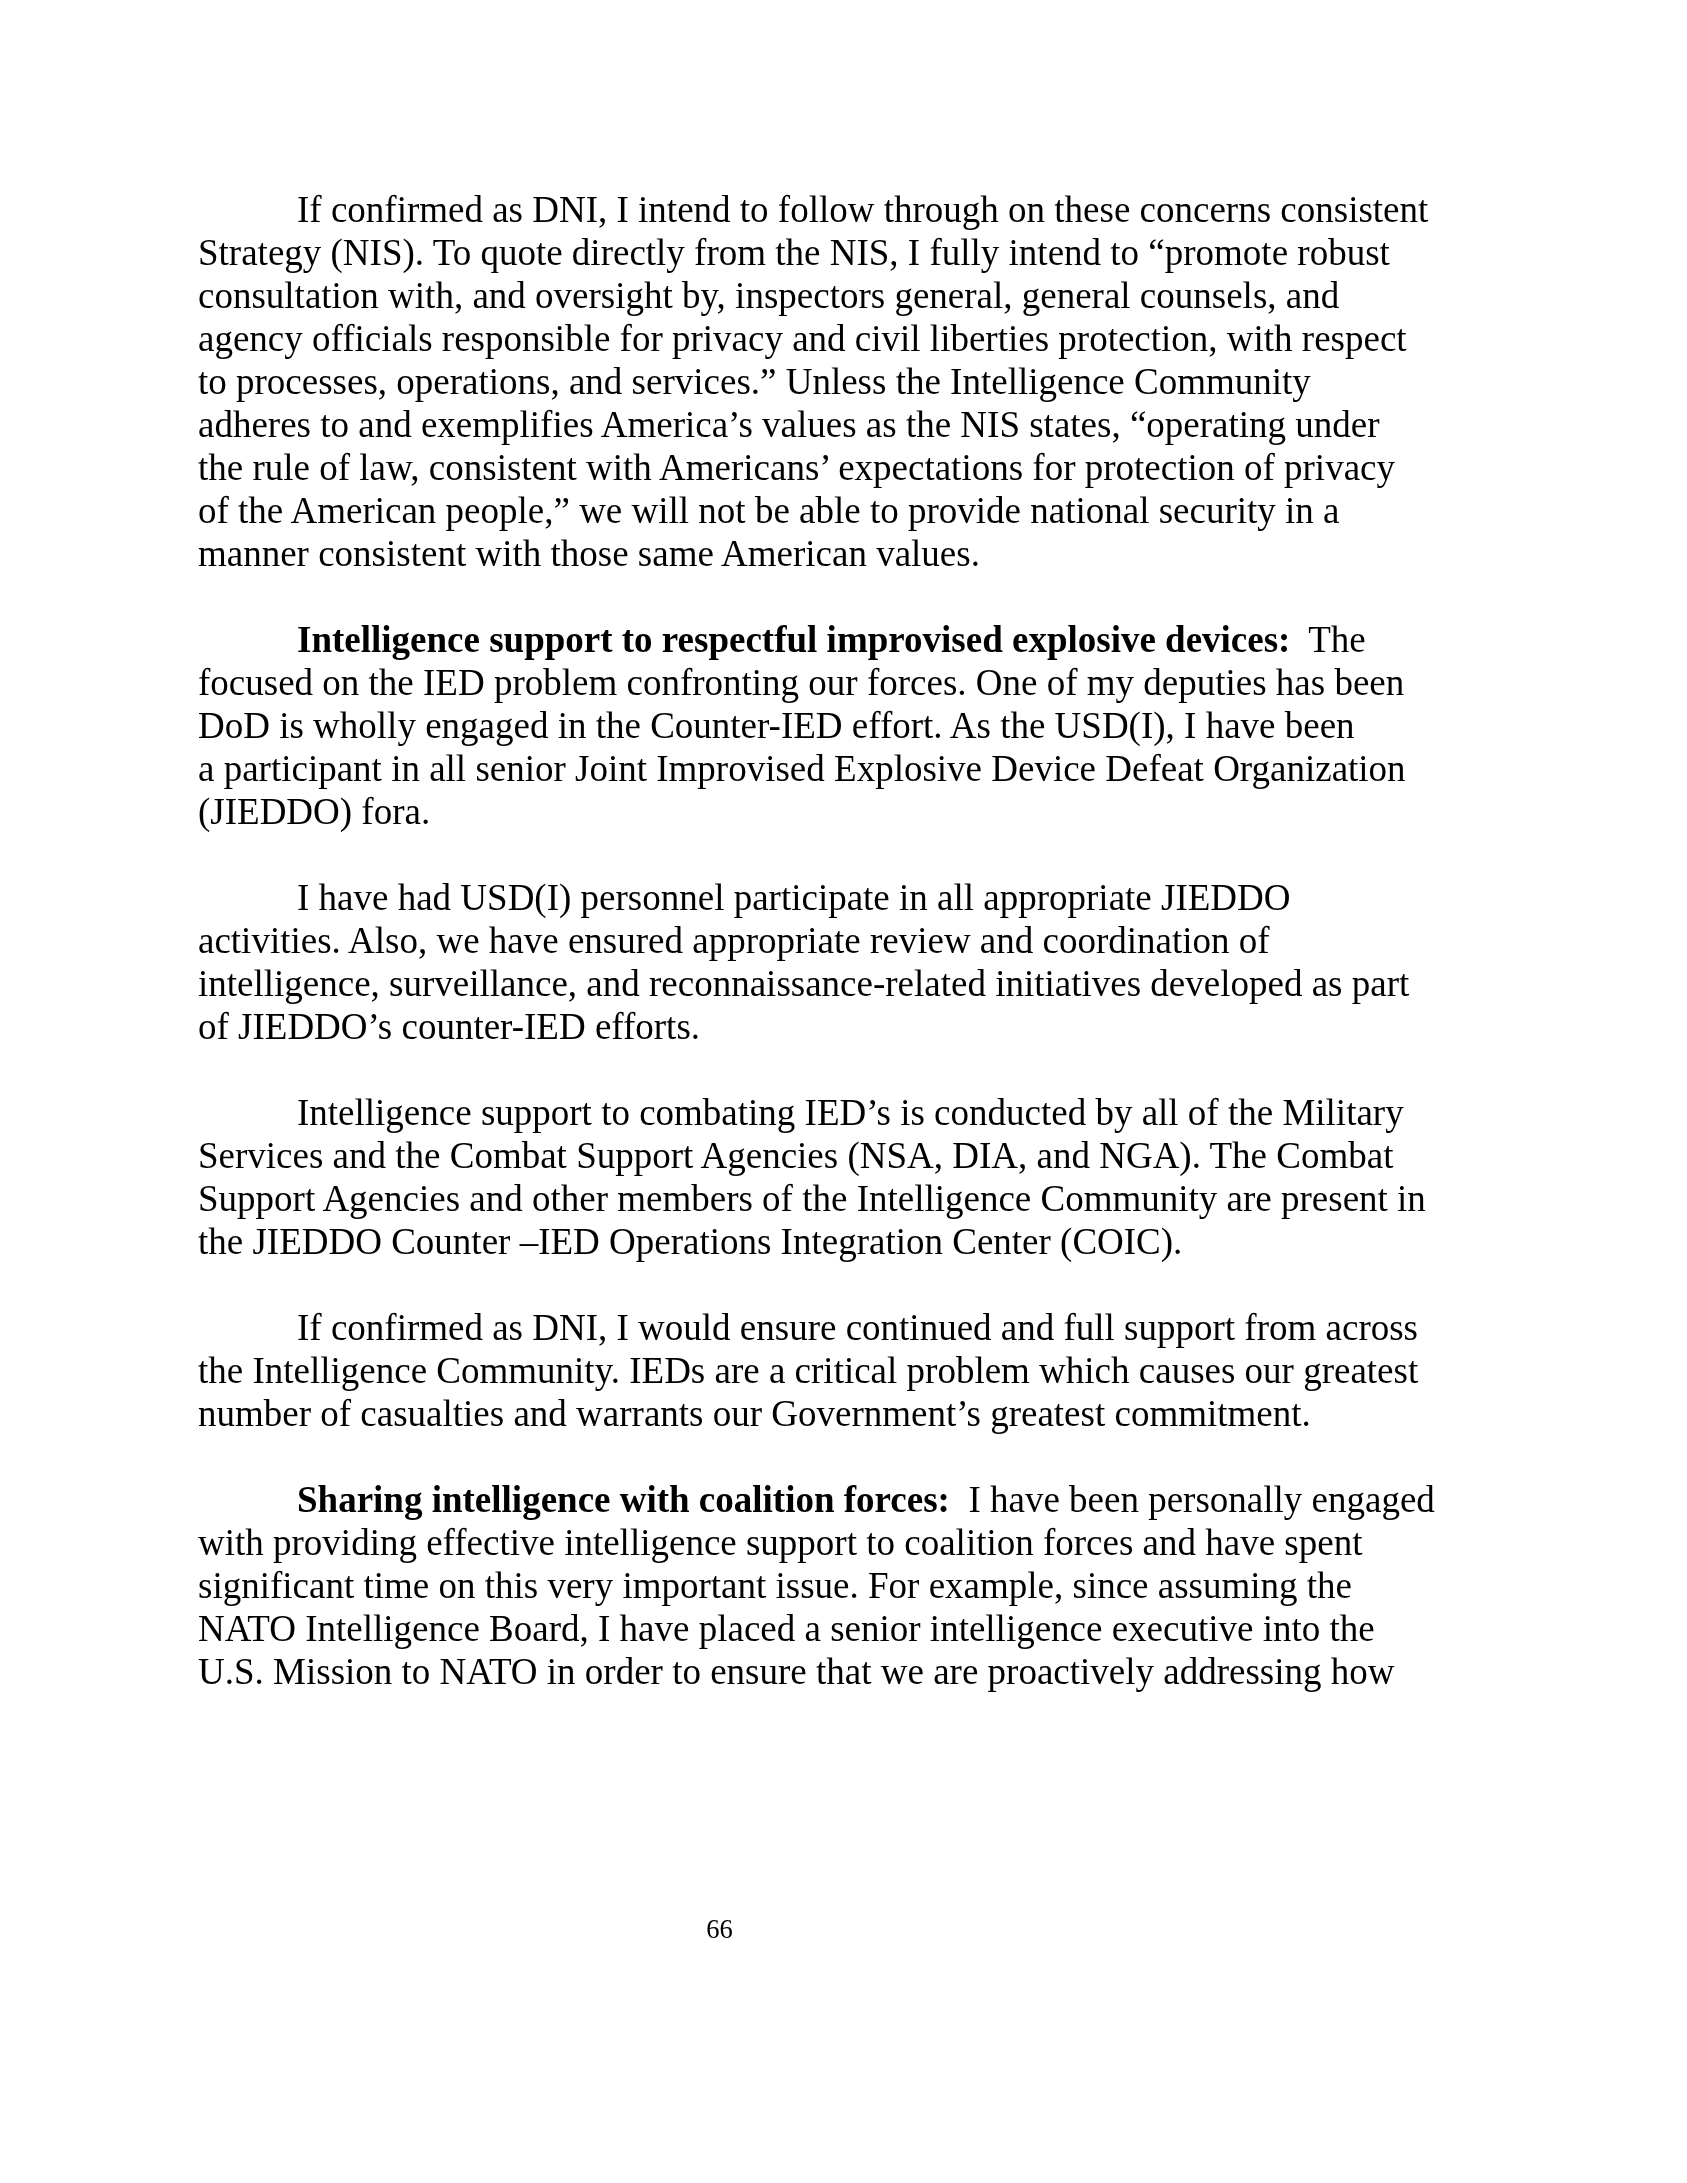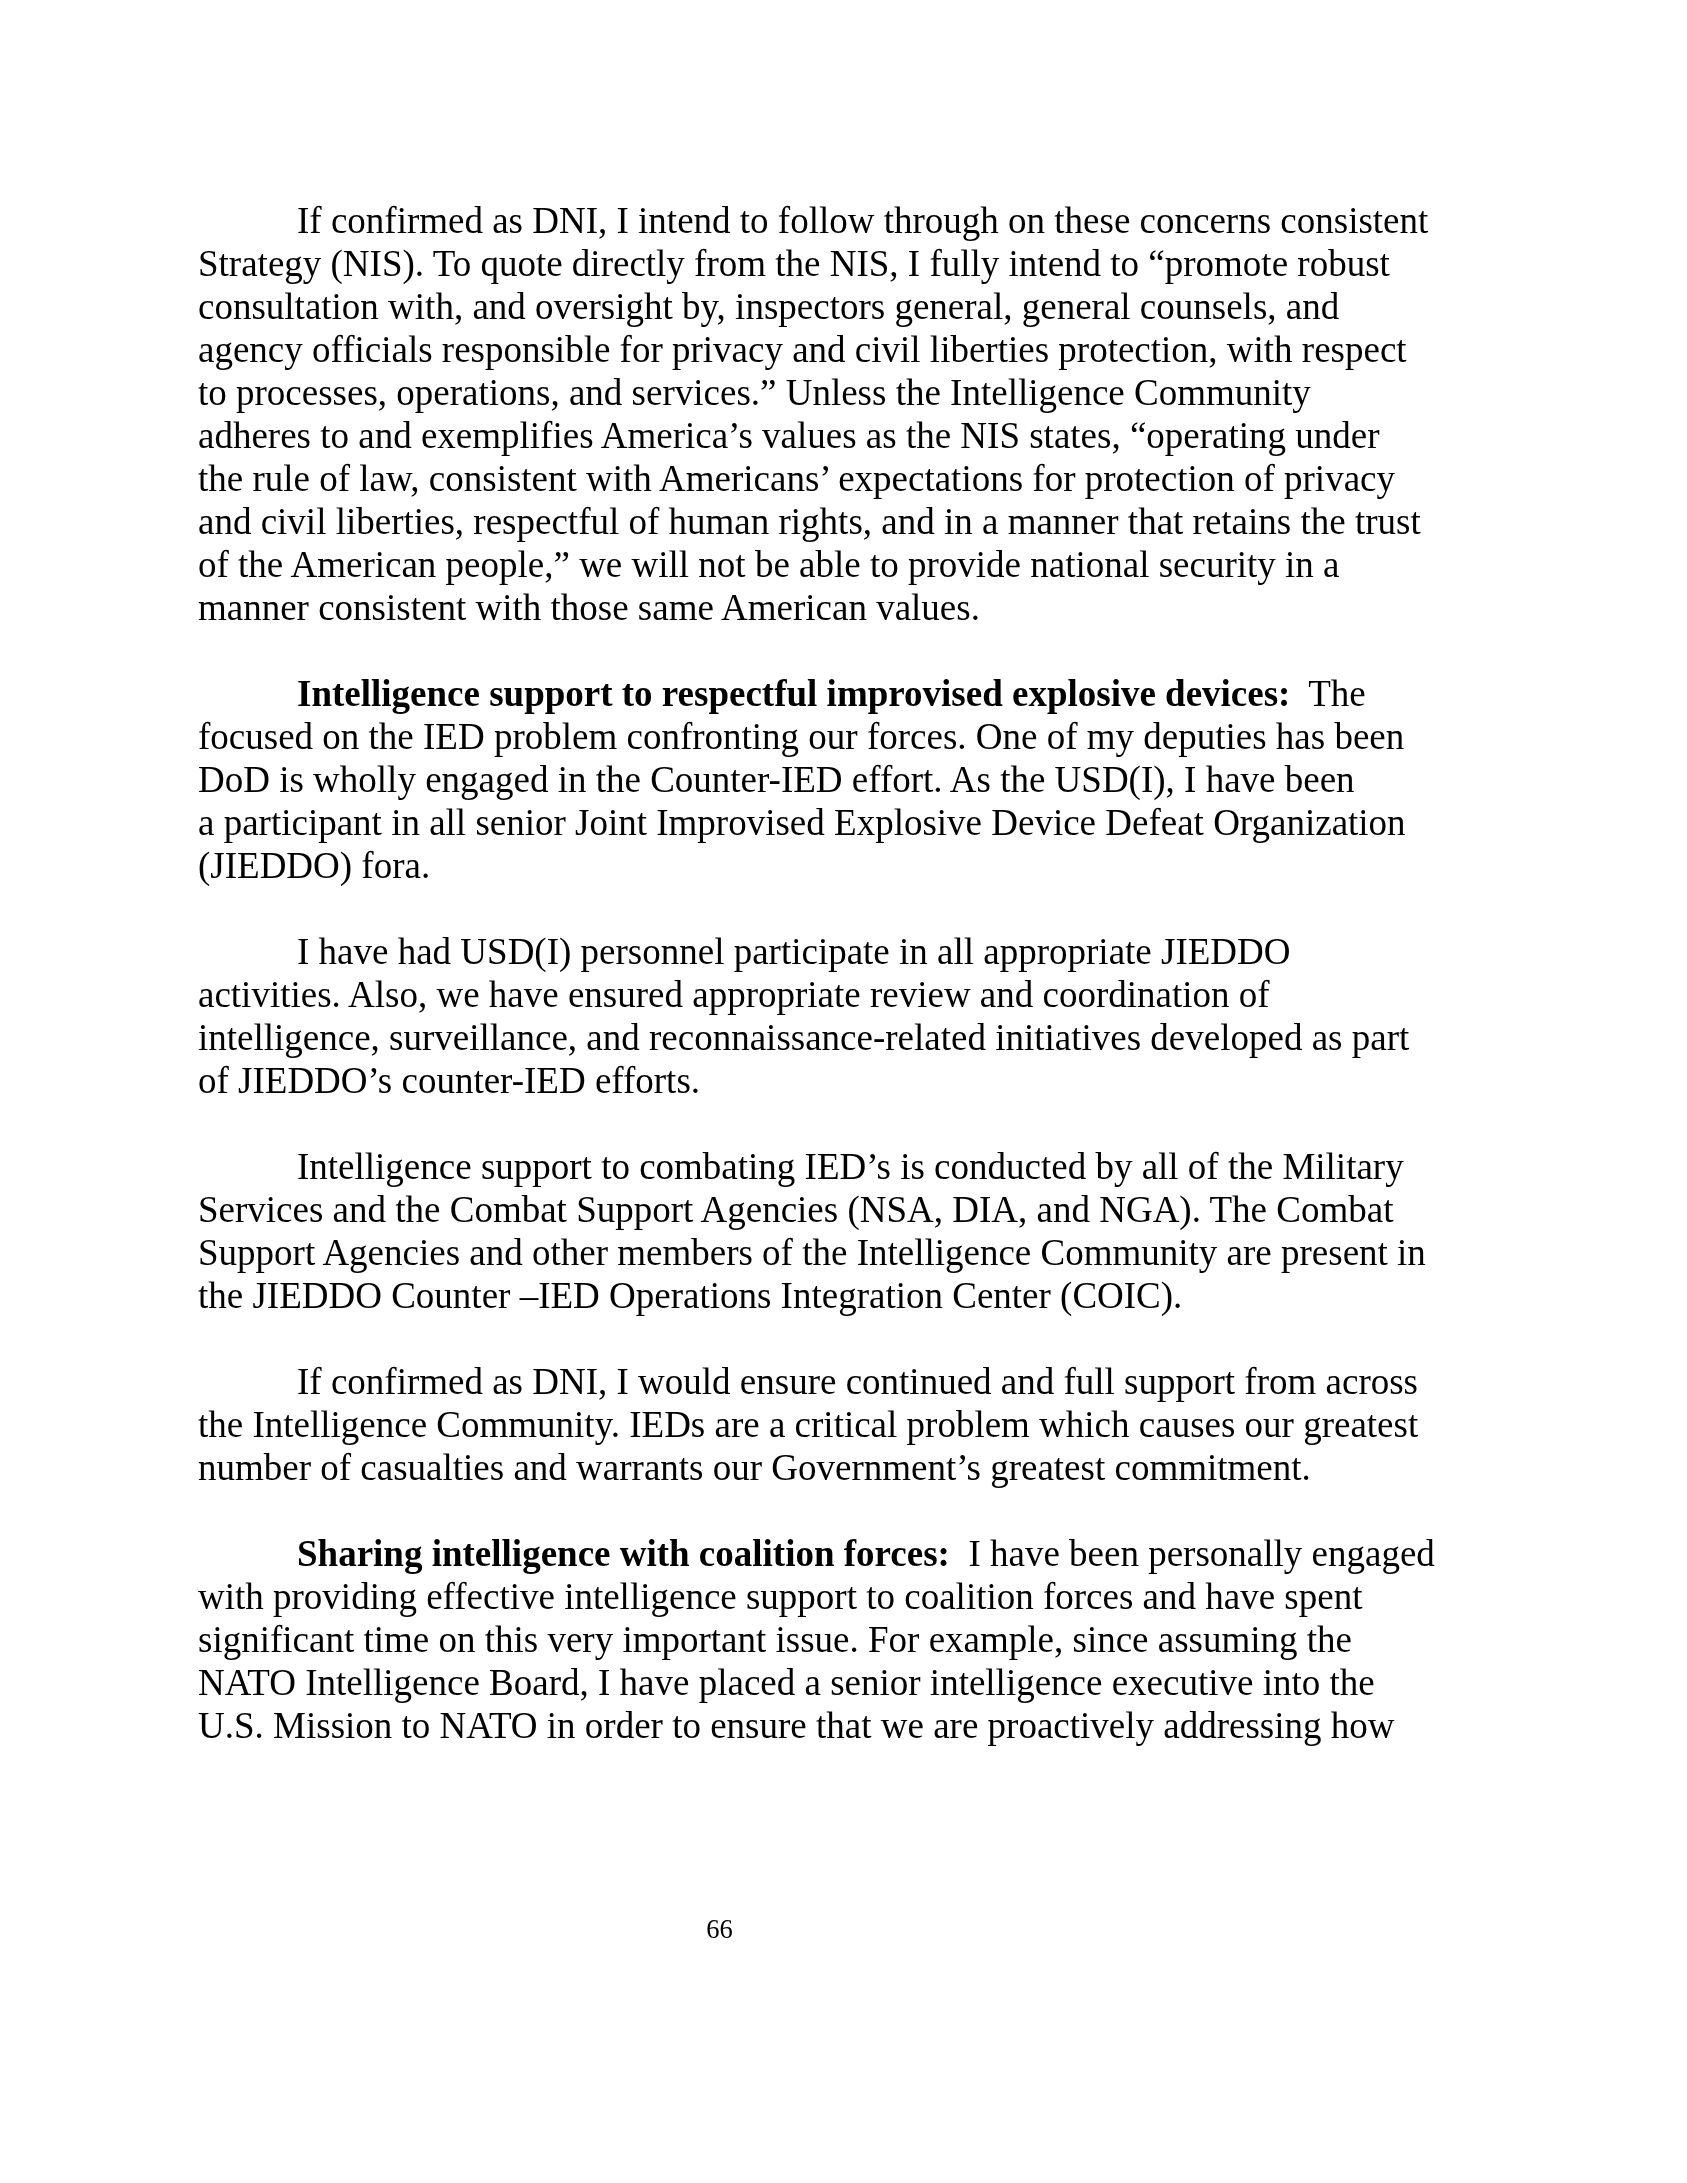--- a/index.html
+++ b/index.html
@@ -18,21 +18,21 @@
     .page {
       position: absolute;
       left: 0;
       top: 0;
       width: 1687px;
       height: 2183px;
     }
     .content {
       position: absolute;
       left: 198px;
-      top: 199px;
+      top: 188px;
       width: 1305px;
     }
     .para {
       font-size: 37px;
       line-height: 43px;
       margin: 0 0 43px 0;
       text-indent: 99px;
       text-align: left;
       white-space: normal;
     }
@@ -66,21 +66,20 @@
   <div class="content">
 
     <div class="para lines">
       <span class="line first">If confirmed as DNI, I intend to follow through on these concerns consistent</span>
       <span class="line">Strategy (NIS).  To quote directly from the NIS, I fully intend to “promote robust</span>
       <span class="line">consultation with, and oversight by, inspectors general, general counsels, and</span>
       <span class="line">agency officials responsible for privacy and civil liberties protection, with respect</span>
       <span class="line">to processes, operations, and services.”  Unless the Intelligence Community</span>
       <span class="line">adheres to and exemplifies America’s values as the NIS states, “operating under</span>
       <span class="line">the rule of law, consistent with Americans’ expectations for protection of privacy</span>
-      <span class="line">and civil liberties, respectful of human rights, and in a manner that retains the trust</span>
       <span class="line">of the American people,” we will not be able to provide national security in a</span>
       <span class="line">manner consistent with those same American values.</span>
     </div>
 
     <div class="para lines">
       <span class="line first"><span class="heading">Intelligence support to respectful improvised explosive devices:</span><span style="white-space:pre;">  The</span></span>
       <span class="line">focused on the IED problem confronting our forces.  One of my deputies has been</span>
       <span class="line">DoD is wholly engaged in the Counter-IED effort.  As the USD(I), I have been</span>
       <span class="line">a participant in all senior Joint Improvised Explosive Device Defeat Organization</span>
       <span class="line">(JIEDDO) fora.</span>

